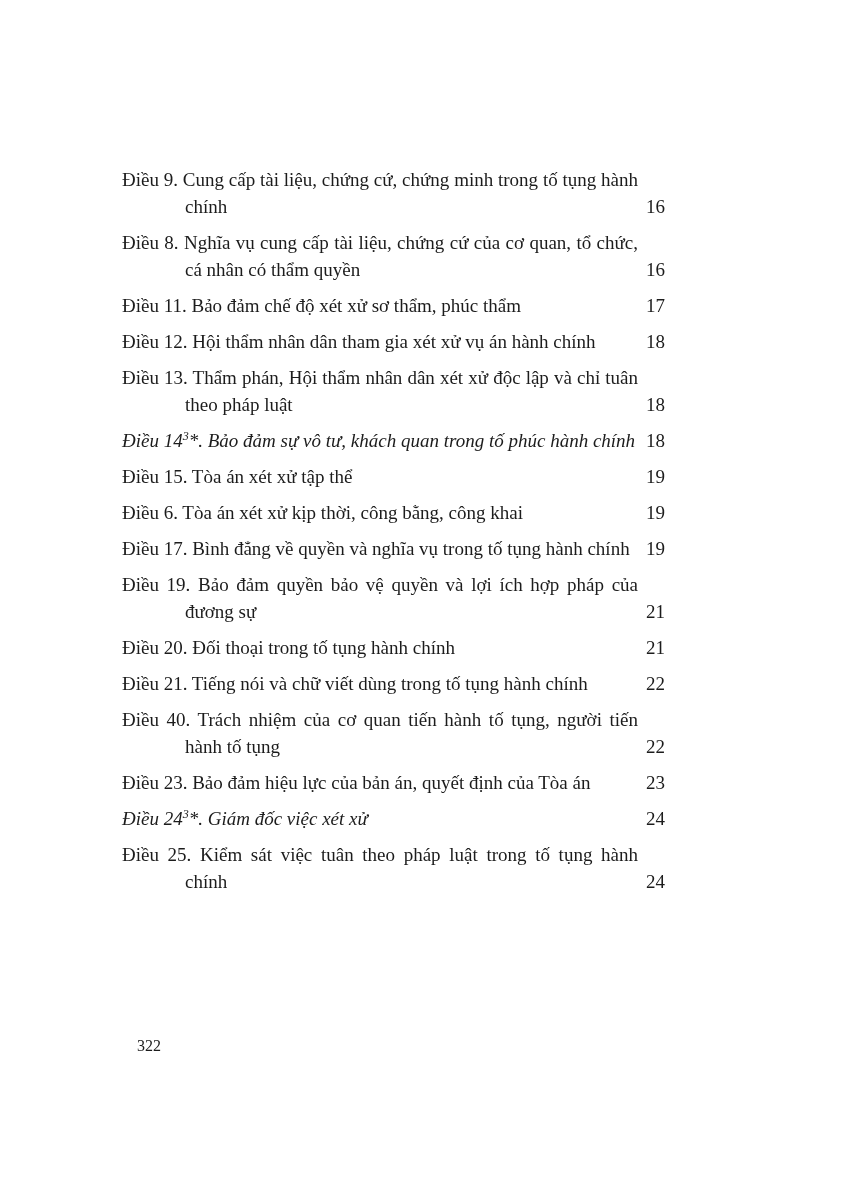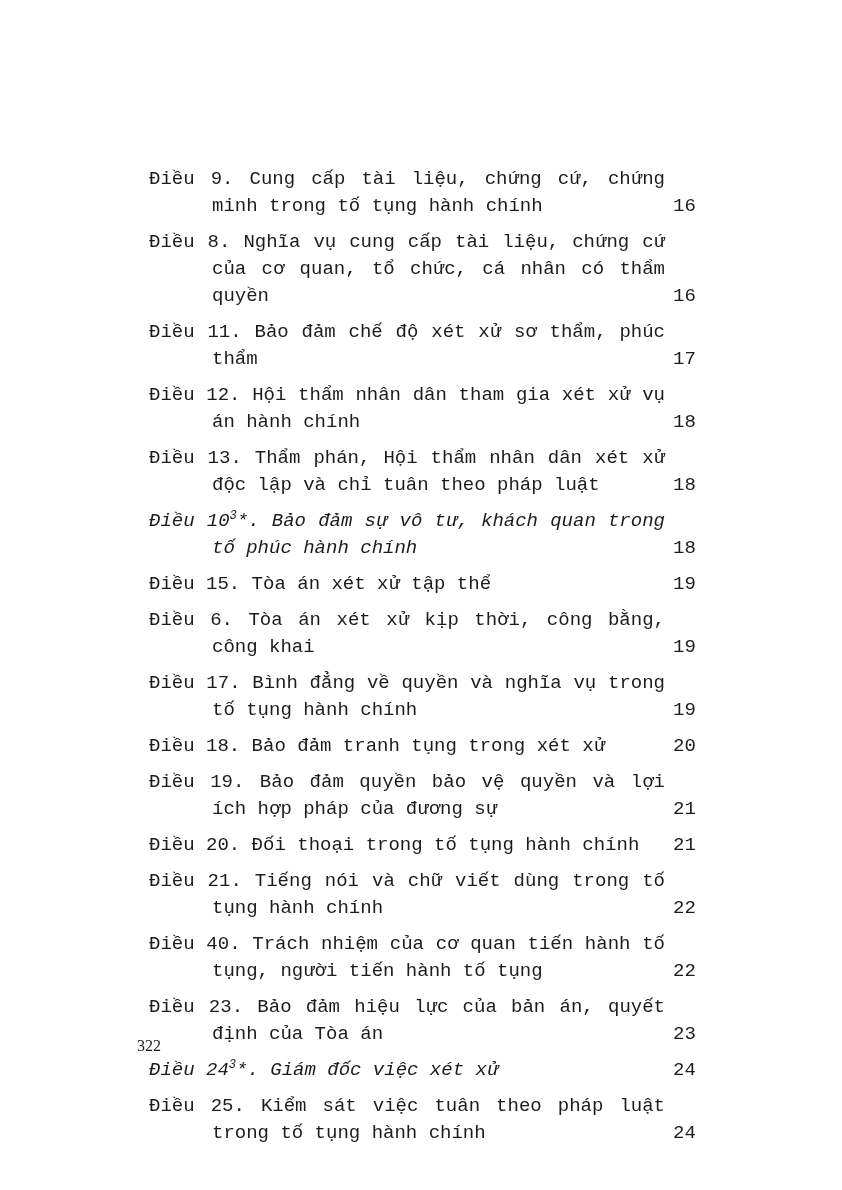--- a/index.html
+++ b/index.html
@@ -12,23 +12,22 @@
     width: 842px;
     height: 1190px;
     background: #ffffff;
     font-family: "Liberation Serif", "DejaVu Serif", serif;
     color: #1c1c1c;
     overflow: hidden;
   }
   .toc {
     position: absolute;
     top: 166px;
-    left: 149px;
+    left: 122px;
     width: 570px;
-    font-family: Liberation Mono, monospace;
   }
   .toc-entry {
     display: flex;
     margin-bottom: 9px;
     font-size: 19px;
     line-height: 27px;
   }
   .entry-text {
     flex: 1;
     text-align: justify;
@@ -81,43 +80,39 @@
     <div class="entry-text"><span class="num">Điều 12.</span><span class="title"> Hội thẩm nhân dân tham gia xét xử vụ án hành chính</span></div>
     <div class="entry-page">18</div>
   </div>
 
   <div class="toc-entry">
     <div class="entry-text"><span class="num">Điều 13.</span><span class="title"> Thẩm phán, Hội thẩm nhân dân xét xử độc lập và chỉ tuân theo pháp luật</span></div>
     <div class="entry-page">18</div>
   </div>
 
   <div class="toc-entry">
-    <div class="entry-text italic"><span class="num">Điều 10</span><sup>3</sup><span class="post">*.</span><span class="title"> Bảo đảm sự vô tư, khách quan trong tố phúc hành chính</span></div>
+    <div class="entry-text italic"><span class="num">Điều 14</span><sup>3</sup><span class="post">*.</span><span class="title"> Bảo đảm sự vô tư, khách quan trong tố phúc hành chính</span></div>
     <div class="entry-page">18</div>
   </div>
 
   <div class="toc-entry">
     <div class="entry-text"><span class="num">Điều 15.</span><span class="title"> Tòa án xét xử tập thể</span></div>
     <div class="entry-page">19</div>
   </div>
 
   <div class="toc-entry">
     <div class="entry-text"><span class="num">Điều 6.</span><span class="title"> Tòa án xét xử kịp thời, công bằng, công khai</span></div>
     <div class="entry-page">19</div>
   </div>
 
   <div class="toc-entry">
     <div class="entry-text"><span class="num">Điều 17.</span><span class="title"> Bình đẳng về quyền và nghĩa vụ trong tố tụng hành chính</span></div>
     <div class="entry-page">19</div>
   </div>
 
-  <div class="toc-entry">
-    <div class="entry-text"><span class="num">Điều 18.</span><span class="title"> Bảo đảm tranh tụng trong xét xử</span></div>
-    <div class="entry-page">20</div>
-  </div>
 
   <div class="toc-entry">
     <div class="entry-text"><span class="num">Điều 19.</span><span class="title"> Bảo đảm quyền bảo vệ quyền và lợi ích hợp pháp của đương sự</span></div>
     <div class="entry-page">21</div>
   </div>
 
   <div class="toc-entry">
     <div class="entry-text"><span class="num">Điều 20.</span><span class="title"> Đối thoại trong tố tụng hành chính</span></div>
     <div class="entry-page">21</div>
   </div>

